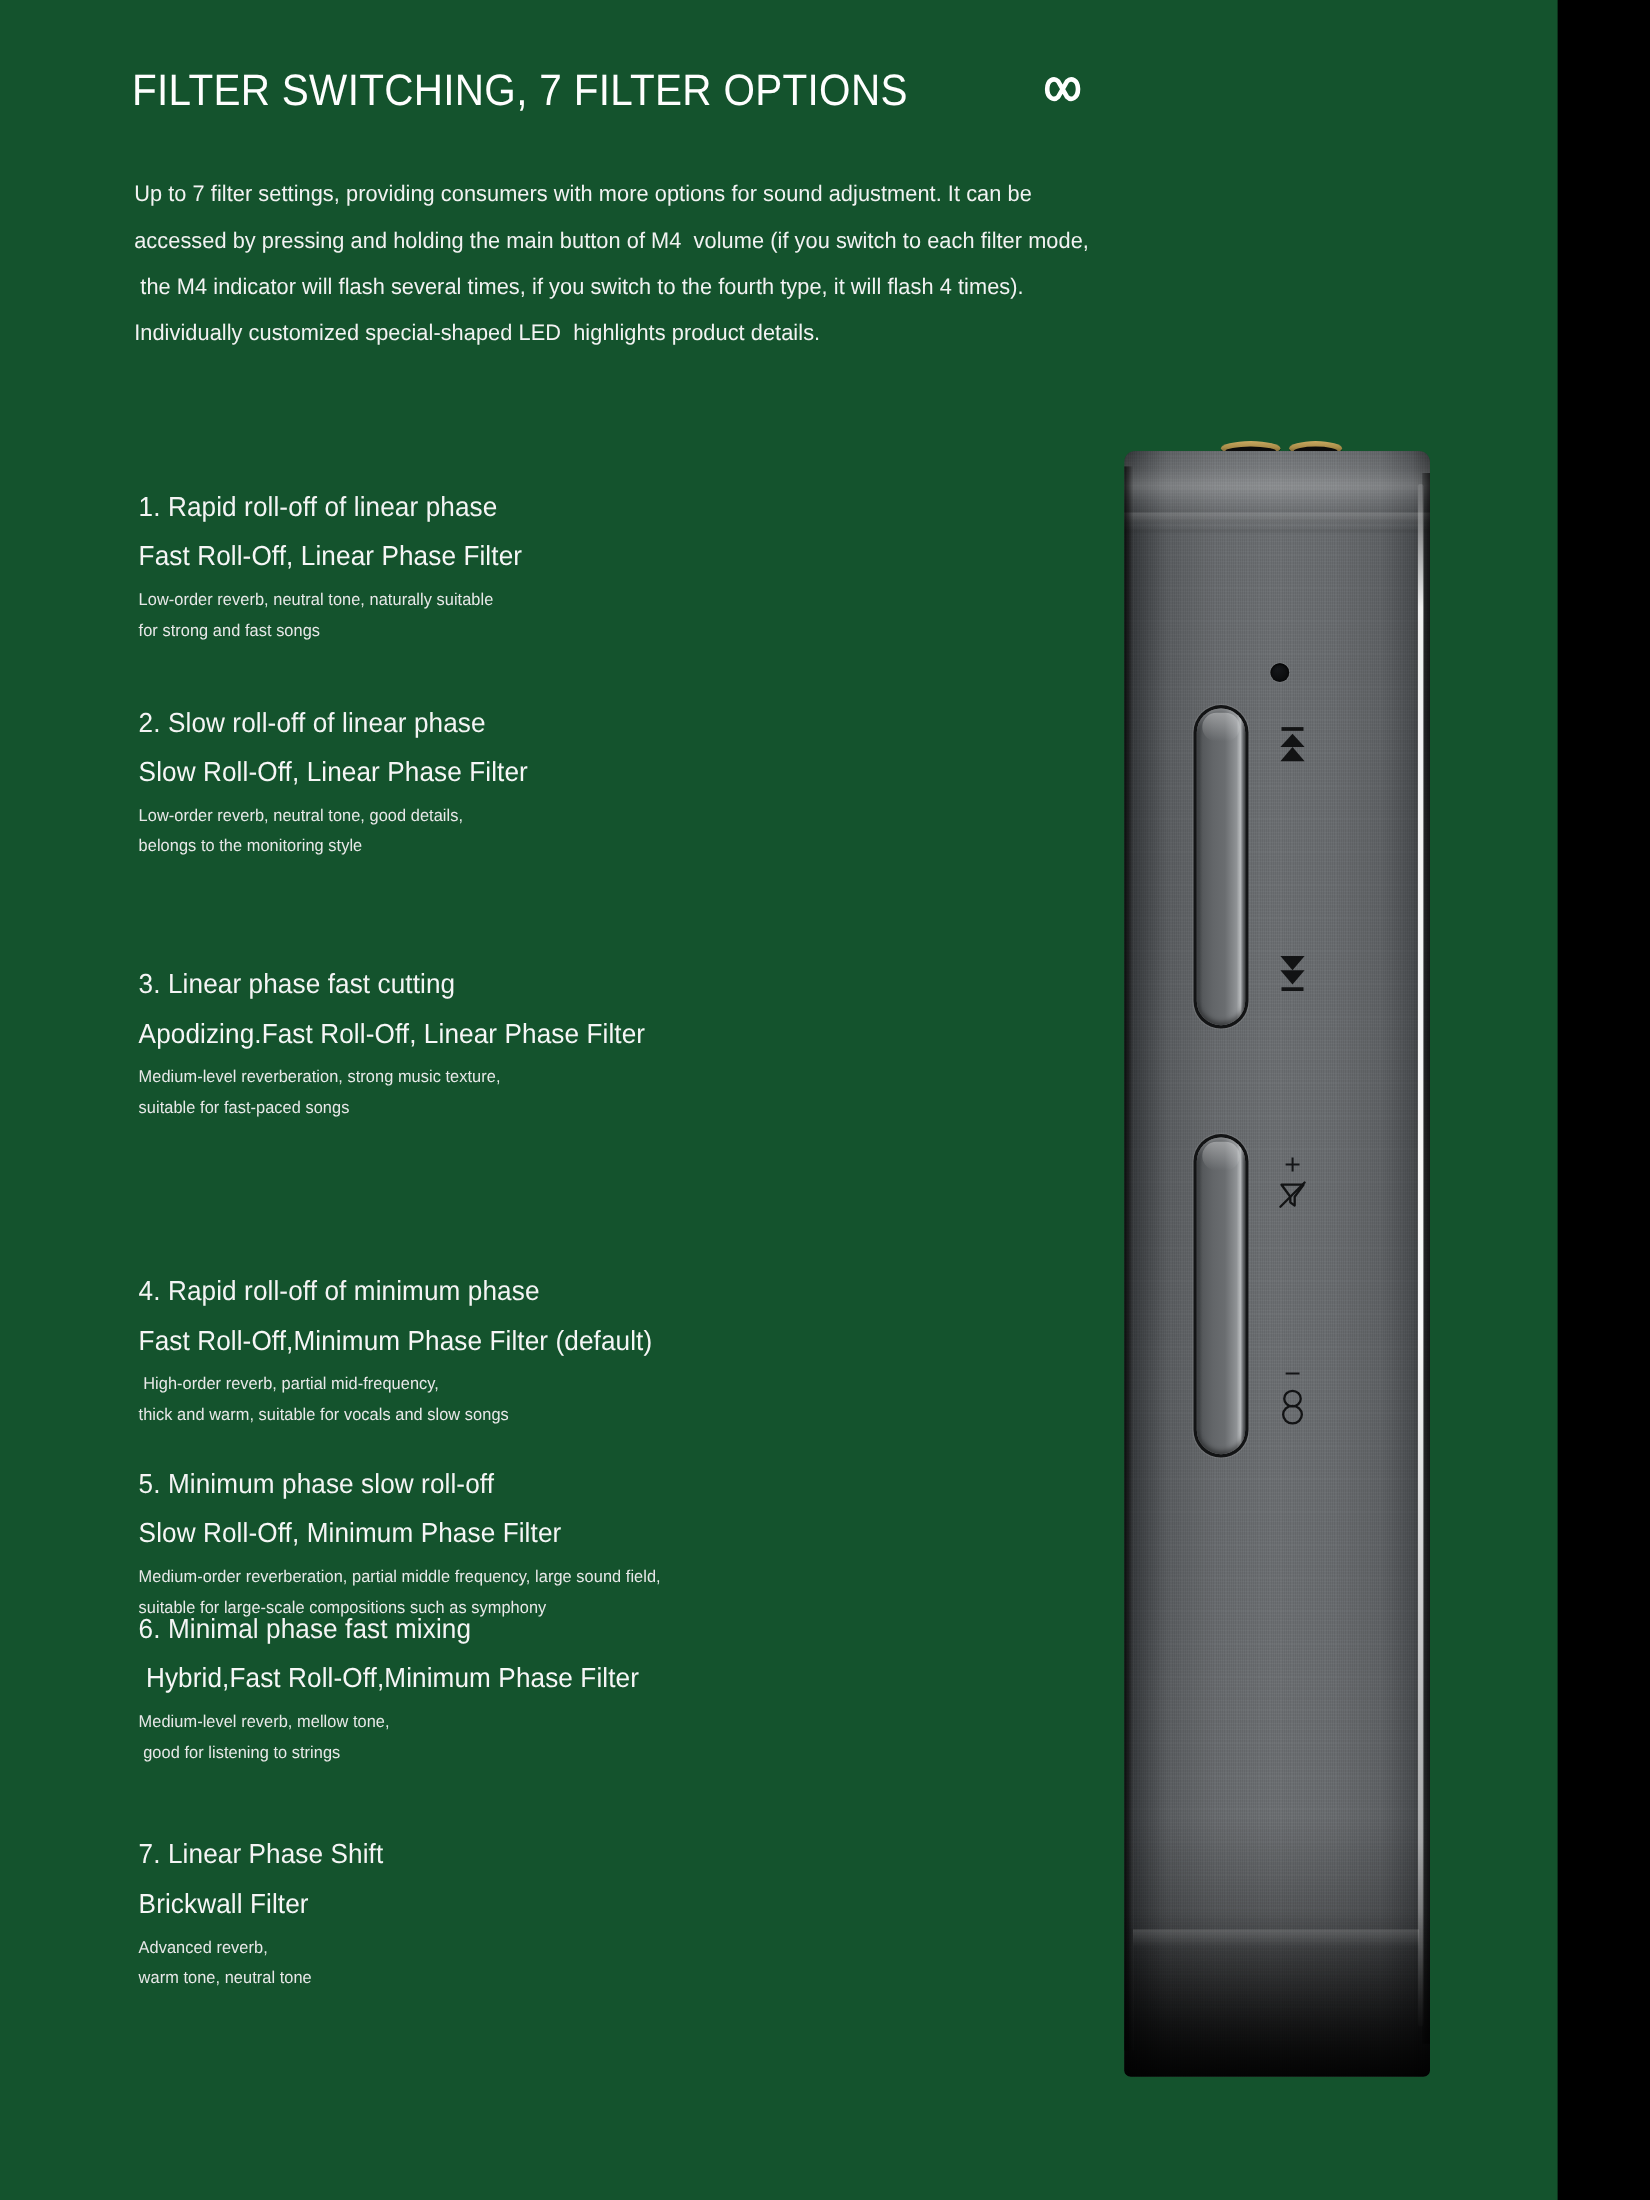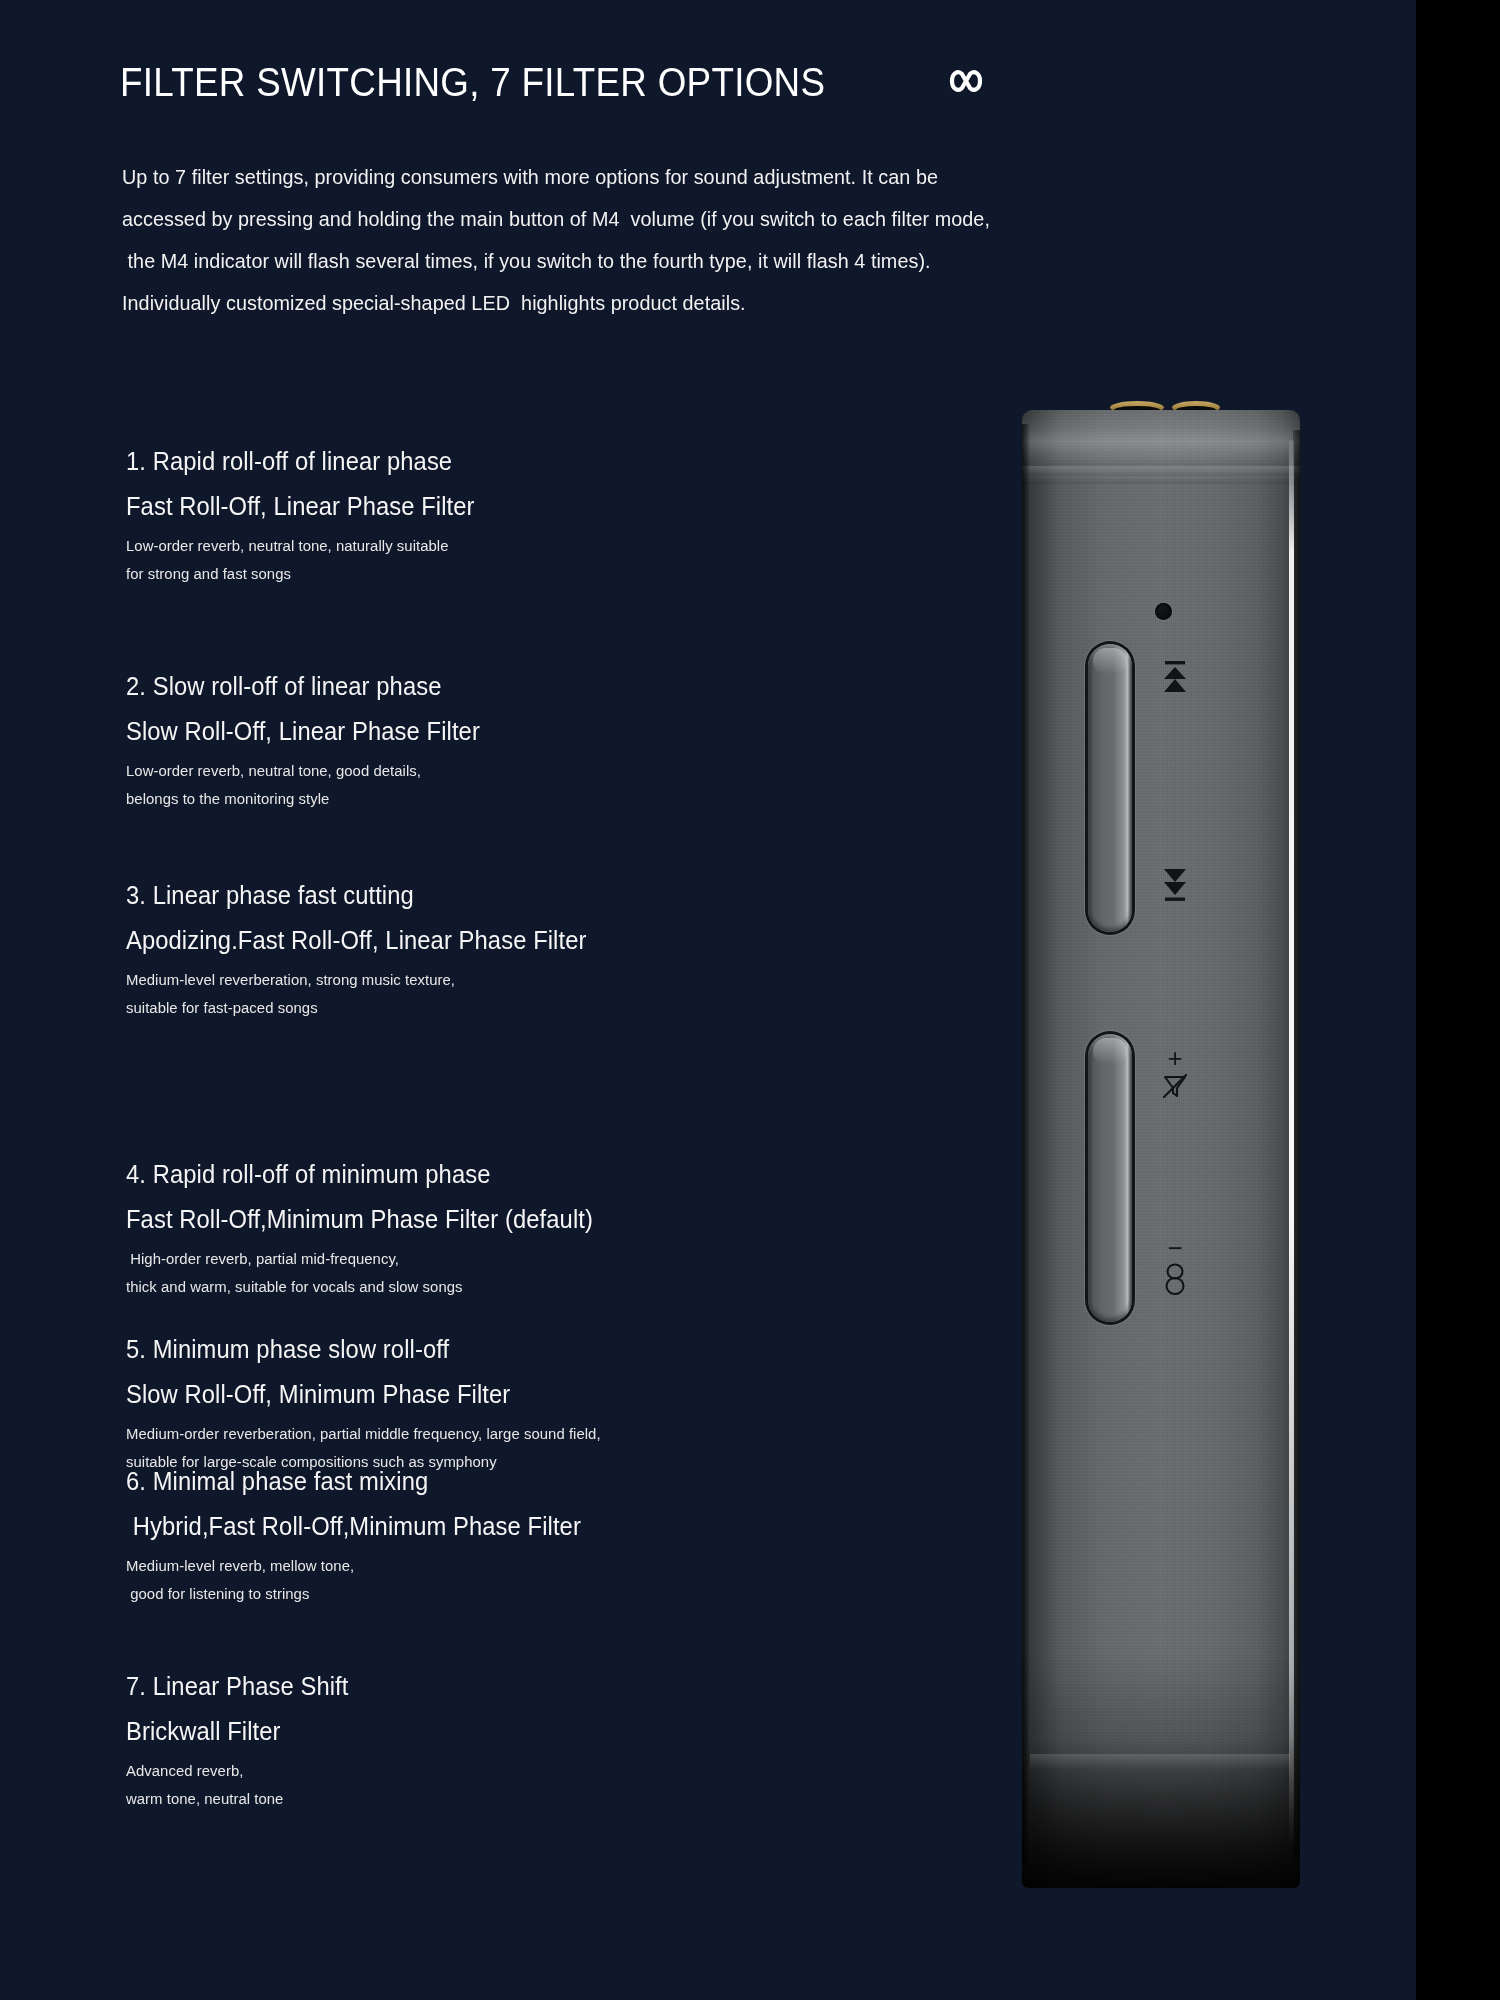--- a/index.html
+++ b/index.html
@@ -2,21 +2,21 @@
 <html><head>
 <meta charset="utf-8">
 <style>
   * { margin:0; padding:0; box-sizing:border-box; }
   html, body {
     width:1500px; height:2000px;
     background:#000;
     font-family:"Liberation Sans", sans-serif;
     overflow:hidden;
   }
-  .page { position:relative; width:1416px; height:2000px; background:#0f172a; }
+  .page { position:relative; width:1416px; height:2000px; background:#14532d; }
 
   
   .header { position:absolute; left:120px; top:60px; width:1100px; }
   .title-row { display:flex; align-items:center; gap:48px; }
   .title {
     font-size:40px; font-weight:400; color:#fefefe;
     letter-spacing:0.3px; white-space:nowrap;
     transform:scaleX(0.92); transform-origin:left center;
   }
   .infinity {
@@ -253,21 +253,21 @@
 
   <div class="filters">
 
     <div class="filter-item" style="top:444px">
       <div class="f-num">1. Rapid roll-off of linear phase</div>
       <div class="f-name">Fast Roll-Off, Linear Phase Filter</div>
       <div class="f-desc">Low-order reverb, neutral tone, naturally suitable</div>
       <div class="f-desc" style="margin-top:6px">for strong and fast songs</div>
     </div>
 
-    <div class="filter-item" style="top:669px">
+    <div class="filter-item" style="top:640px">
       <div class="f-num">2. Slow roll-off of linear phase</div>
       <div class="f-name">Slow Roll-Off, Linear Phase Filter</div>
       <div class="f-desc">Low-order reverb, neutral tone, good details,</div>
       <div class="f-desc" style="margin-top:6px">belongs to the monitoring style</div>
     </div>
 
     <div class="filter-item" style="top:878px">
       <div class="f-num">3. Linear phase fast cutting</div>
       <div class="f-name">Apodizing.Fast Roll-Off, Linear Phase Filter</div>
       <div class="f-desc">Medium-level reverberation, strong music texture,</div>

